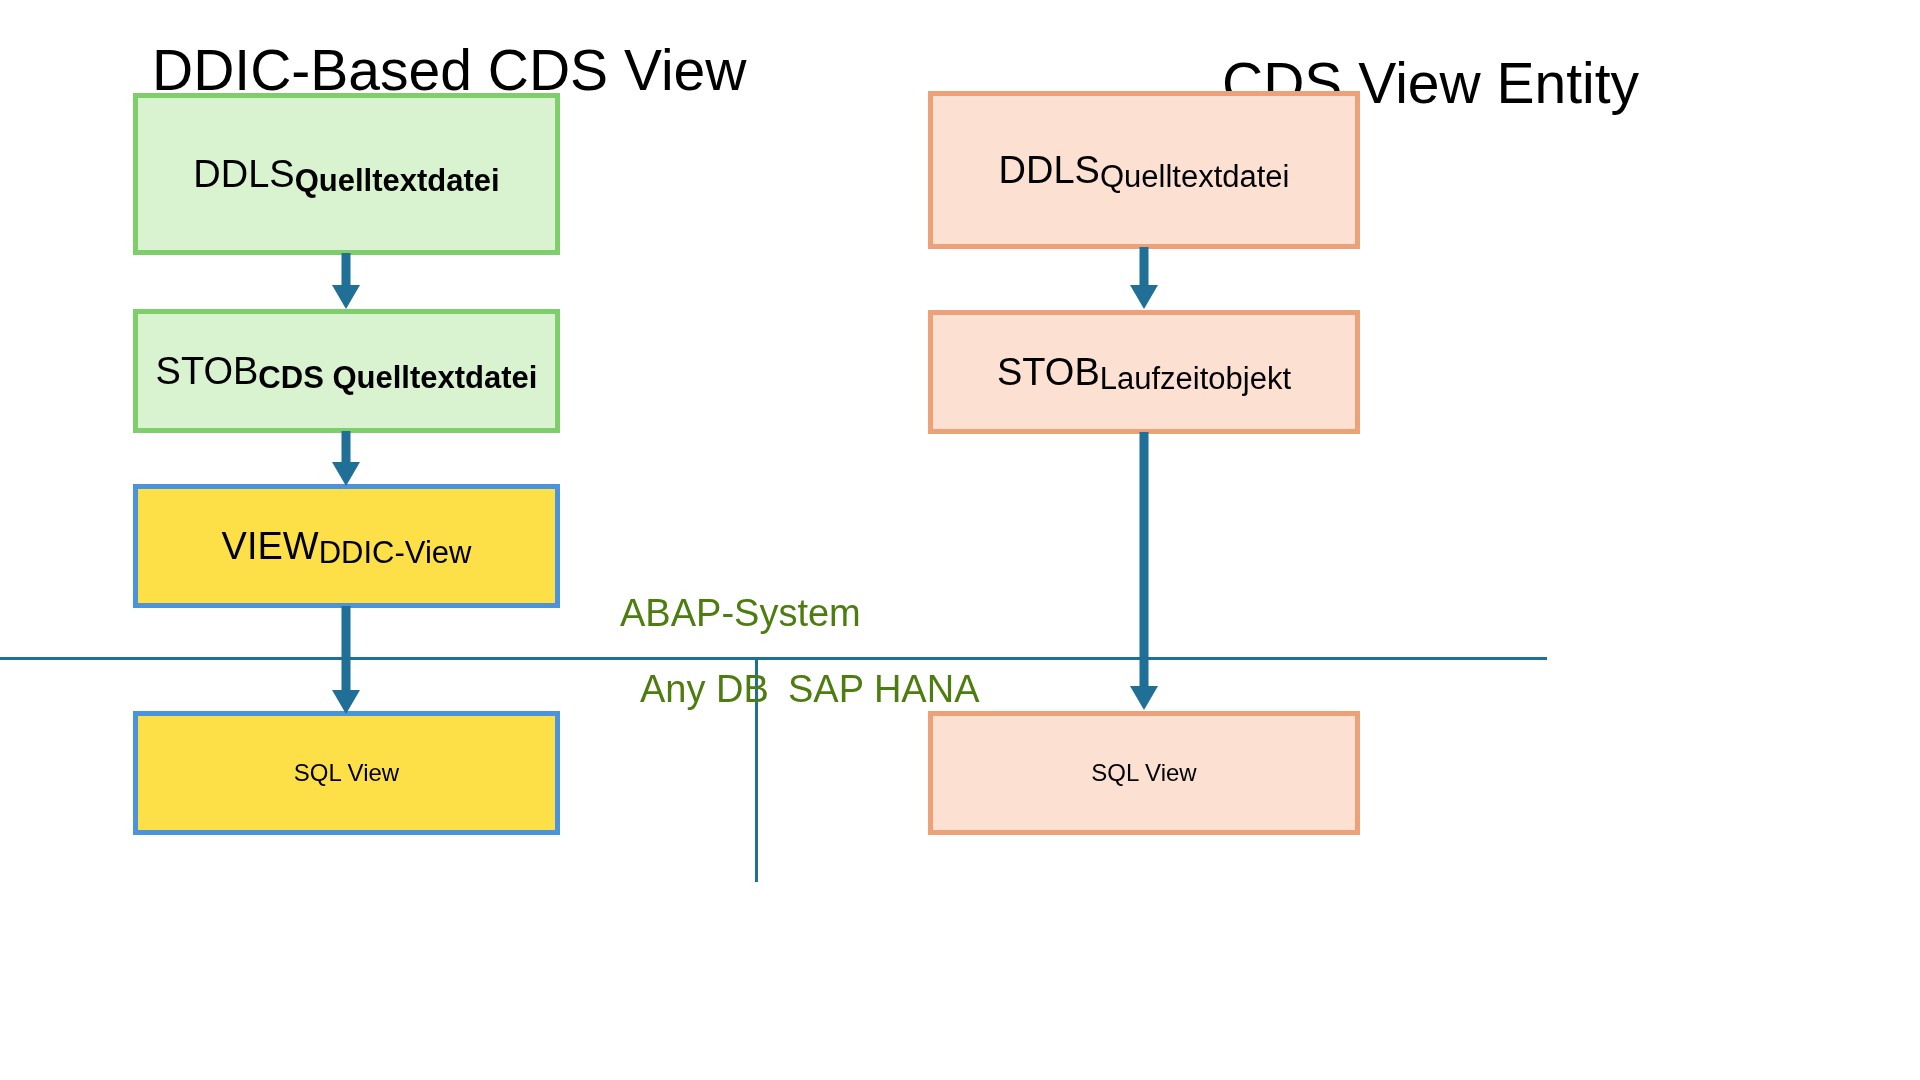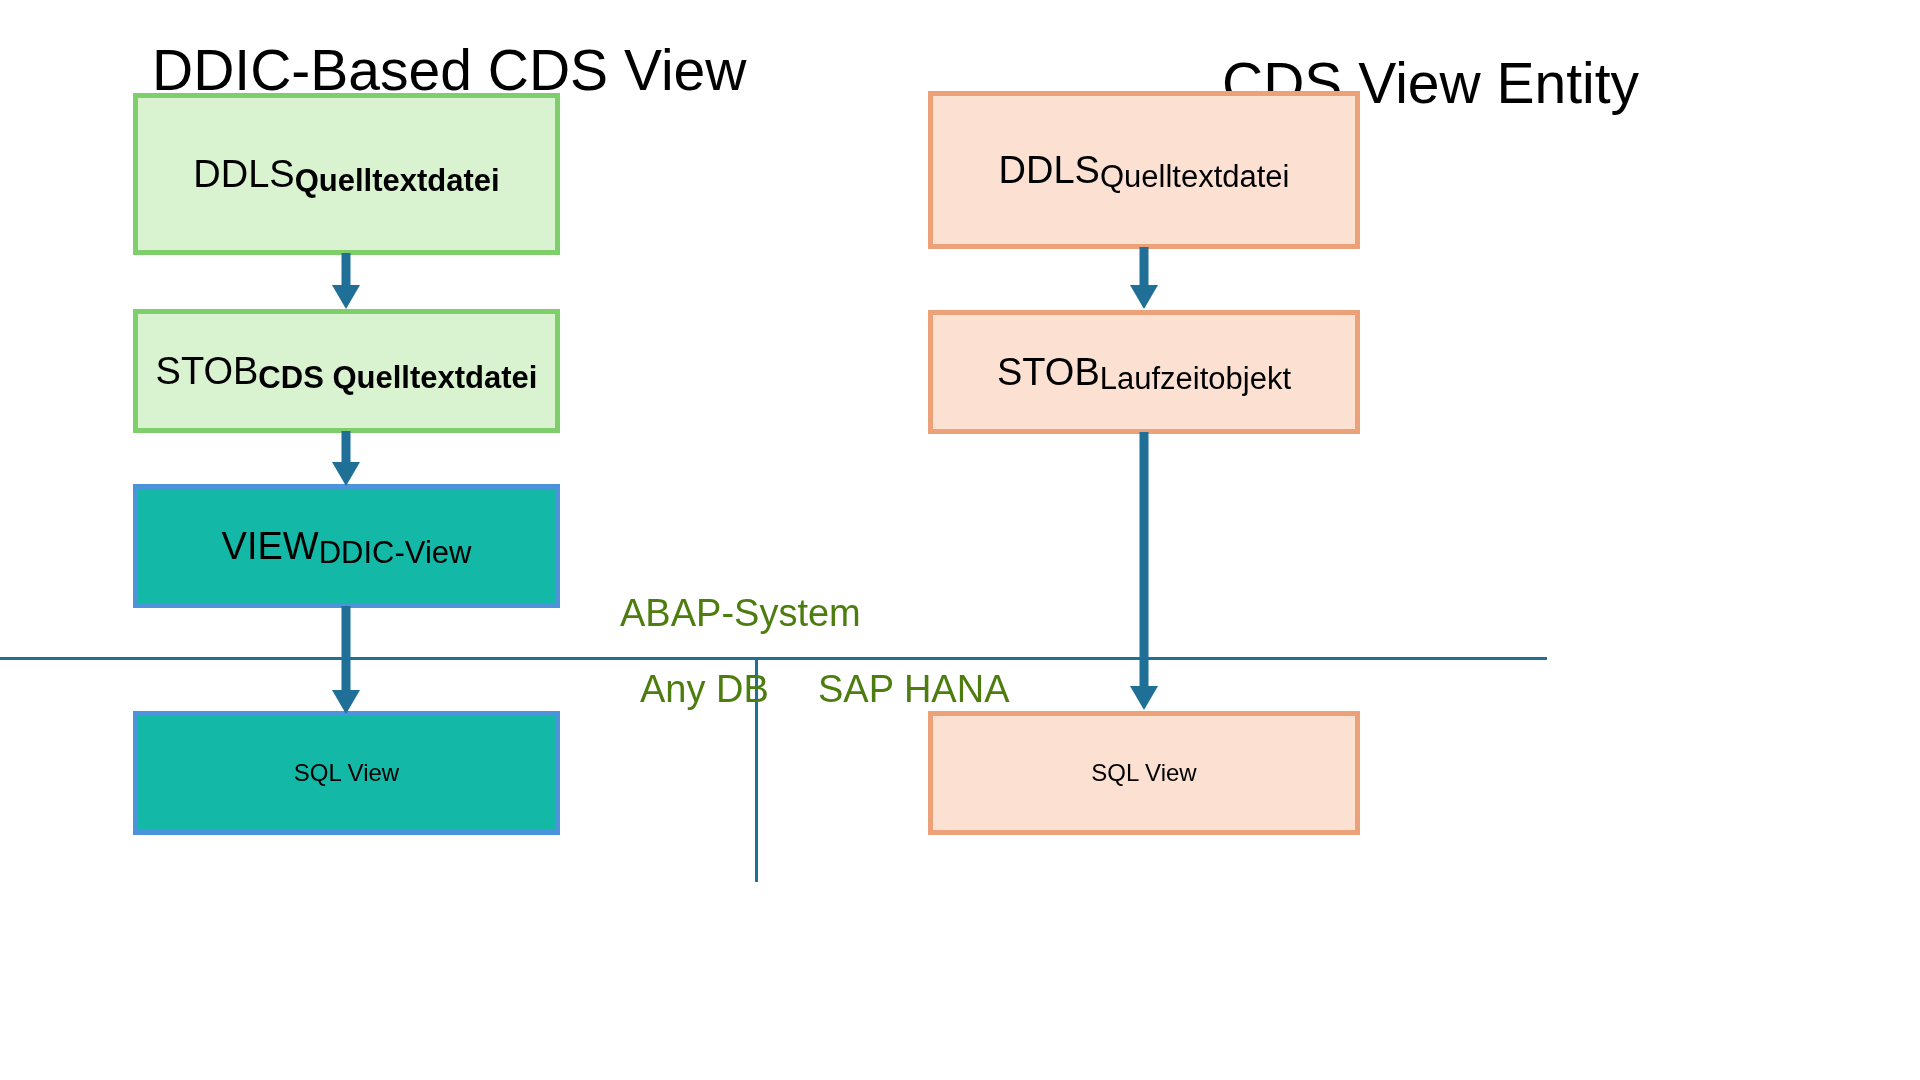--- a/index.html
+++ b/index.html
@@ -51,21 +51,21 @@
     font-size: 31px;
     line-height: 1.12;
     font-weight: 400;
     margin-top: 14px;
   }
   .node .line2.bold { font-weight: 700; }
   .node.single .line1 { font-size: 24px; }
 
   .green  { background: #D9F2D0; border: 5px solid #7ECE6B; }
   .orange { background: #FCE1D3; border: 5px solid #EDA179; }
-  .blue   { background: #14b8a6; border: 5px solid #4B93DB; }
+  .blue   { background: #fde047; border: 5px solid #4B93DB; }
 
   
   #node-ddls-left  { left: 133px; top: 93px;  width: 427px; height: 162px; }
   #node-stob-left  { left: 133px; top: 309px; width: 427px; height: 124px; }
   #node-view-left  { left: 133px; top: 484px; width: 427px; height: 124px; }
   #node-sql-left   { left: 133px; top: 711px; width: 427px; height: 124px; }
 
   
   #node-ddls-right { left: 928px; top: 91px;  width: 432px; height: 158px; }
   #node-stob-right { left: 928px; top: 310px; width: 432px; height: 124px; }
@@ -96,21 +96,21 @@
   
   .boundary-label {
     position: absolute;
     font-size: 38px;
     color: #4d7c0f;
     white-space: nowrap;
     line-height: 1;
   }
   #label-abap    { left: 620px; top: 594px; }
   #label-anydb   { left: 594px; top: 670px; margin-left: 46px; }
-  #label-saphana { left: 818px; top: 670px; }
+  #label-saphana { left: 788px; top: 670px; }
 </style>
 </head>
 <body>
 
 <div id="canvas">
 
   <div id="title-left" class="col-title">DDIC-Based CDS View</div>
 
   <div id="title-right" class="col-title">CDS View Entity</div>
 

